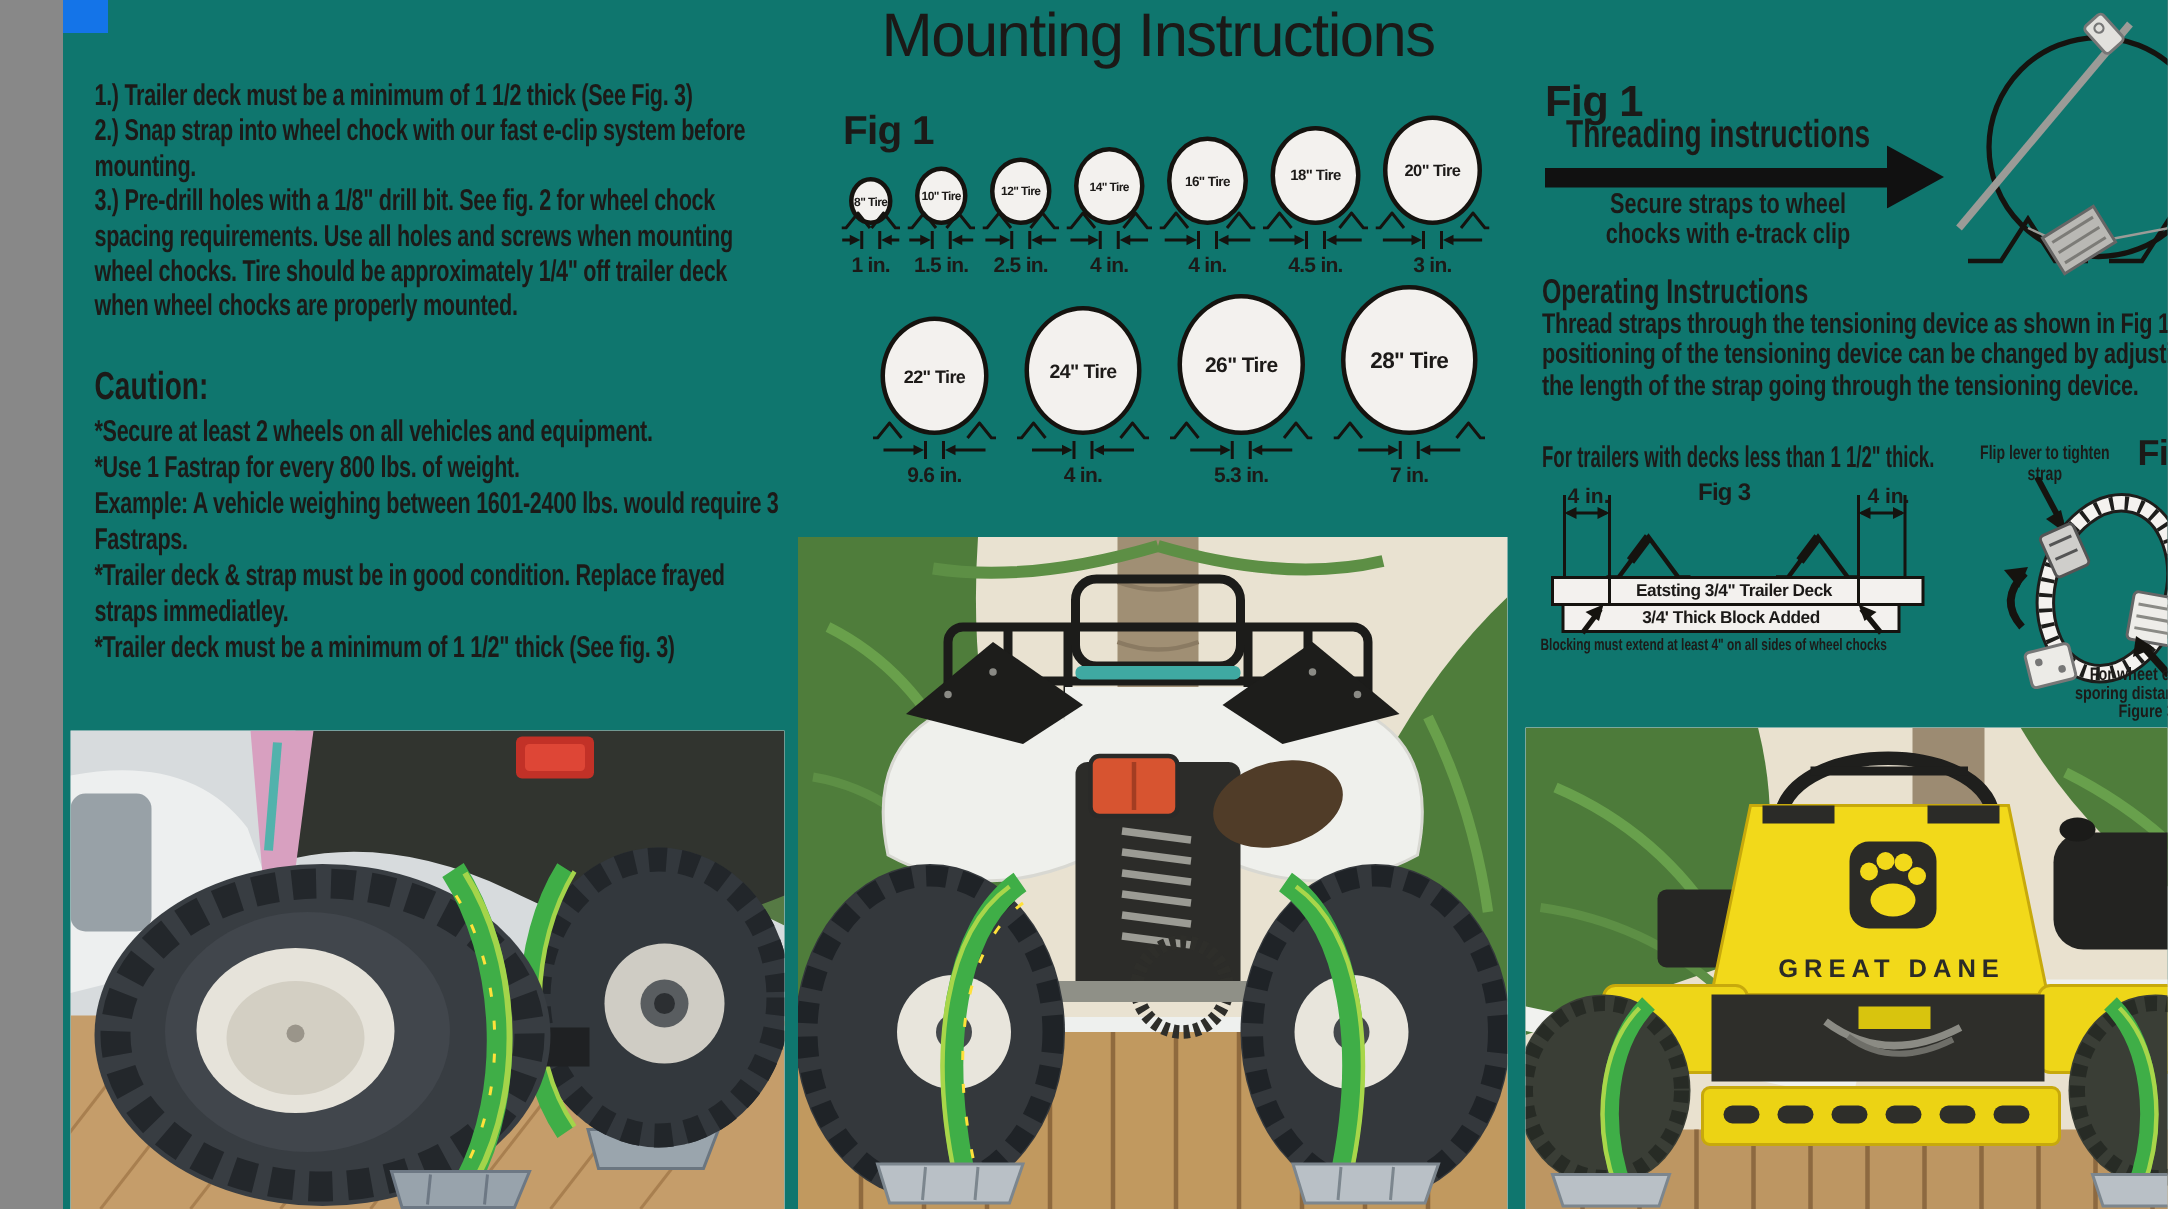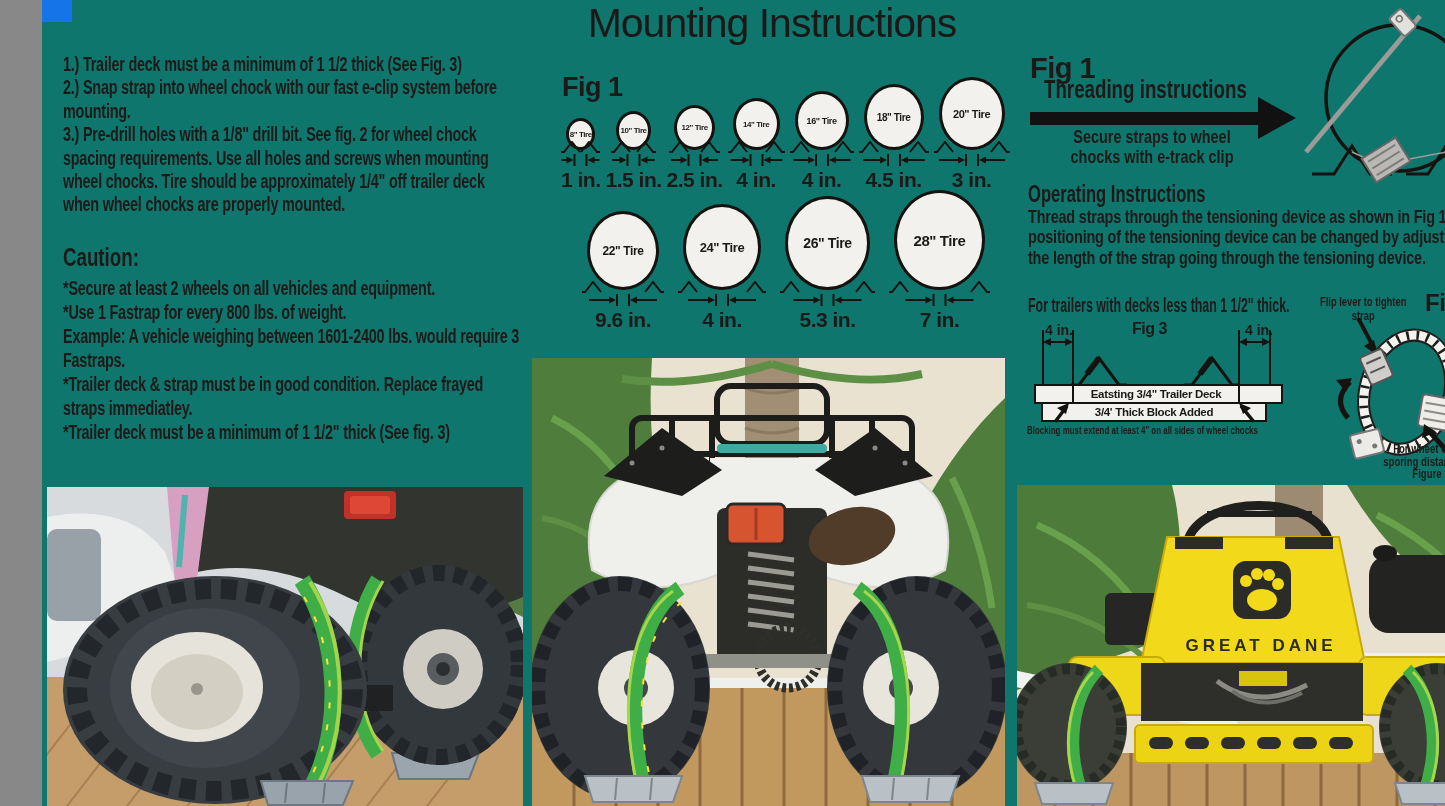--- a/index.html
+++ b/index.html
@@ -37,21 +37,21 @@
                   letter-spacing:-0.25px;font-weight:700;}
   .decks-note{left:986px;top:294px;width:460px;font-size:20px;font-weight:700;}
 
   .fig2-row{position:absolute;display:flex;align-items:flex-end;}
   .fig2-row1{left:519px;top:77px;gap:5px;}
   .fig2-row2{left:540px;top:190px;gap:14px;}
   .tire-col{display:flex;flex-direction:column;align-items:center;}
   .tire-circle{border:3px solid #15130f;border-radius:50%;box-sizing:border-box;
                display:flex;align-items:center;justify-content:center;background:#f3f1ee;}
   .tire-size-label{font-weight:700;white-space:nowrap;letter-spacing:-0.4px;}
-  .dim-label{font-size:21px;font-weight:700;margin-top:0px;letter-spacing:-0.5px;}
+  .dim-label{font-size:14px;font-weight:700;margin-top:0px;letter-spacing:-0.5px;}
 
   
   .fig3-wrap{left:985px;top:318px;width:310px;height:132px;}
   .fig3-dim{font-size:14px;font-weight:700;}
   .fig3-deck-label{position:absolute;text-align:center;font-size:11.5px;font-weight:700;letter-spacing:-0.3px;}
   .fig3-caption{position:absolute;left:0;top:106px;width:360px;font-size:11px;font-weight:700;white-space:nowrap;}
 
   
   .fig4-wrap{left:1278px;top:288px;width:167px;height:200px;}
   .fig4-lever{position:absolute;left:0;top:7px;width:120px;text-align:center;font-size:13px;

